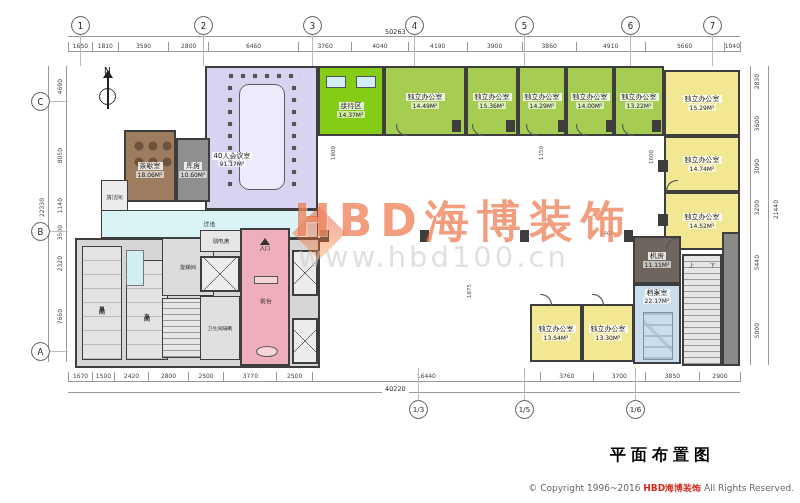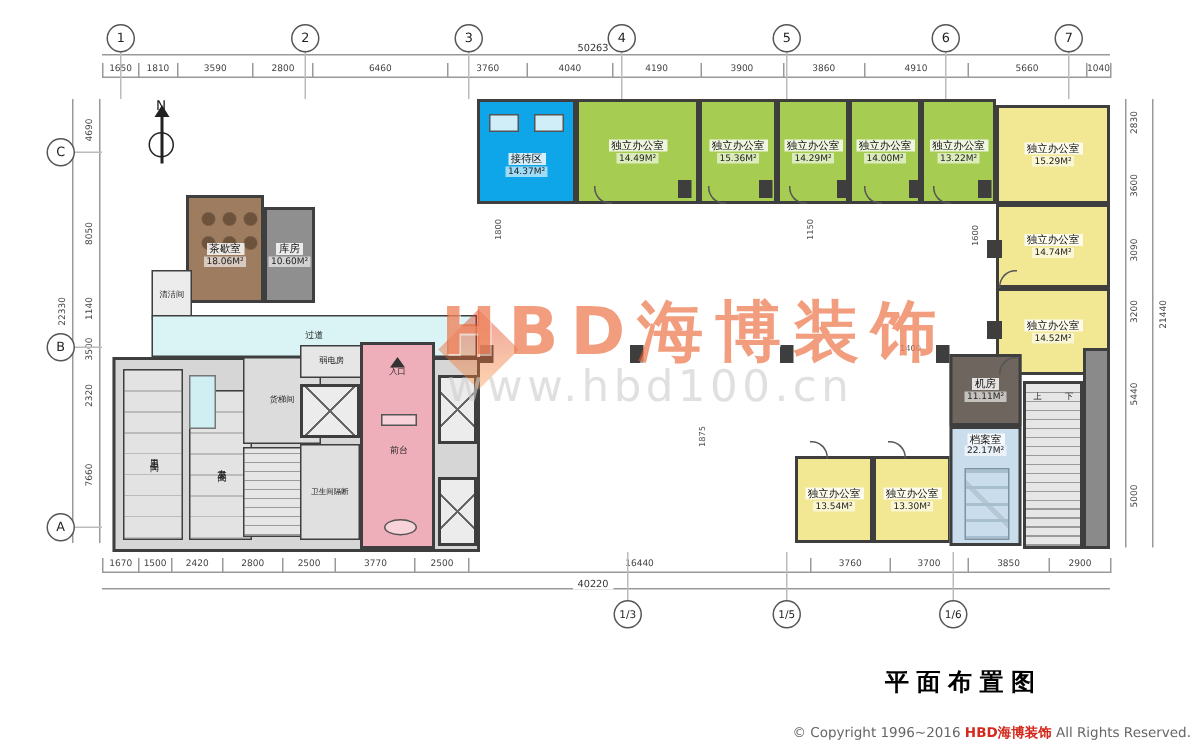--- a/index.html
+++ b/index.html
@@ -25,21 +25,21 @@
   .dimrow>span{display:block;box-sizing:border-box;text-align:center;font-size:6px;line-height:7px;color:#444;border-bottom:1px solid #999;border-left:1px solid #999;overflow:visible;}
   .line{position:absolute;background:#999;}
   .totlab{position:absolute;font-size:6.5px;color:#333;background:#fff;padding:0 3px;z-index:2;}
   .vnum{position:absolute;font-size:6px;color:#444;writing-mode:vertical-rl;transform:rotate(180deg);}
   .bub{position:absolute;width:17px;height:17px;border:1px solid #555;border-radius:50%;background:#fff;display:flex;align-items:center;justify-content:center;font-size:8.5px;color:#222;z-index:5;}
   .bub.frac{font-size:7px;}
   .stem{position:absolute;background:#bbb;z-index:1;}
   .wm-brand{position:absolute;left:294px;top:192px;font-size:44px;font-weight:bold;letter-spacing:8px;color:rgba(232,92,40,.60);text-shadow:1px 1px 0 rgba(255,255,255,.5);z-index:40;pointer-events:none;white-space:nowrap;}
   .wm-url{position:absolute;left:298px;top:240px;font-size:29px;letter-spacing:3px;color:rgba(205,205,205,.62);z-index:40;pointer-events:none;white-space:nowrap;}
   .wm-logo{position:absolute;left:300px;top:214px;width:38px;height:38px;transform:rotate(45deg);background:linear-gradient(135deg, rgba(220,50,30,.45), rgba(250,150,60,.4));z-index:39;}
-  .title{position:absolute;left:590px;top:445px;font-size:16px;letter-spacing:5px;font-weight:600;color:#000;font-family:"DejaVu Serif","DejaVu Sans",serif;}
+  .title{position:absolute;left:610px;top:445px;font-size:16px;letter-spacing:5px;font-weight:600;color:#000;font-family:"DejaVu Serif","DejaVu Sans",serif;}
   .copy{position:absolute;right:6px;bottom:8px;font-size:9px;color:#666;}
   .copy .brand{color:#d42a1e;font-weight:bold;}
   .north{position:absolute;left:96px;top:66px;width:24px;height:48px;z-index:6;}
   .north .nlab{position:absolute;left:8px;top:0;font-size:9px;color:#111;}
   .north .shaft{position:absolute;left:11px;top:11px;width:2px;height:32px;background:#222;}
   .north .shaft::before{content:"";position:absolute;left:-4px;top:-7px;border-left:5px solid transparent;border-right:5px solid transparent;border-bottom:8px solid #222;}
   .north .ncirc{position:absolute;left:3px;top:22px;width:15px;height:15px;border:1px solid #222;border-radius:50%;}
   .decor{position:absolute;box-sizing:border-box;}
   .idim{position:absolute;font-size:5.5px;color:#555;z-index:3;}
   .idim.v{writing-mode:vertical-rl;transform:rotate(180deg);}
@@ -160,22 +160,32 @@
   <span class="vnum" style="left:753px;top:323px;">5000</span>
   <span class="vnum" style="left:772px;top:200px;">21440</span>
 
   <div class="north">
     <span class="nlab">N</span>
     <div class="ncirc"></div>
     <div class="shaft"></div>
   </div>
 
 
-
-  <div class="room" style="left:318px;top:66px;width:66px;height:70px;background:#0ea5e9;">
+  <div class="room" style="left:205px;top:66px;width:113px;height:144px;background:#d7d3f0;">
+    <div class="decor" style="left:32px;top:16px;width:46px;height:106px;background:#eceafb;border:1.5px solid #5a5a5a;border-radius:10px;"></div>
+    <div class="decor" style="left:18px;top:14px;width:10px;height:110px;background:radial-gradient(circle at 5px 6px,#555 0 2.2px,transparent 2.6px) 0 0/10px 12px repeat-y;"></div>
+    <div class="decor" style="left:82px;top:14px;width:10px;height:110px;background:radial-gradient(circle at 5px 6px,#555 0 2.2px,transparent 2.6px) 0 0/10px 12px repeat-y;"></div>
+    <div class="decor" style="left:18px;top:3px;width:76px;height:10px;background:radial-gradient(circle at 6px 5px,#555 0 2.2px,transparent 2.6px) 0 0/12px 10px repeat-x;"></div>
+    <div style="position:absolute;left:2px;top:84px;width:46px;display:flex;flex-direction:column;align-items:center;">
+      <span class="rname">40人会议室</span>
+      <span class="rarea">91.17M²</span>
+    </div>
+  </div>
+
+  <div class="room" style="left:318px;top:66px;width:66px;height:70px;background:#84cc16;">
     <div class="decor" style="left:6px;top:8px;width:20px;height:12px;border:1px solid #555;background:#cfeef8;"></div>
     <div class="decor" style="left:36px;top:8px;width:20px;height:12px;border:1px solid #555;background:#cfeef8;"></div>
     <span class="rname" style="margin-top:18px;">接待区</span>
     <span class="rarea">14.37M²</span>
   </div>
 
   <div class="room" style="left:384px;top:66px;width:82px;height:70px;background:#a6cc52;">
     <span class="rname">独立办公室</span>
     <span class="rarea">14.49M²</span>
   </div>

